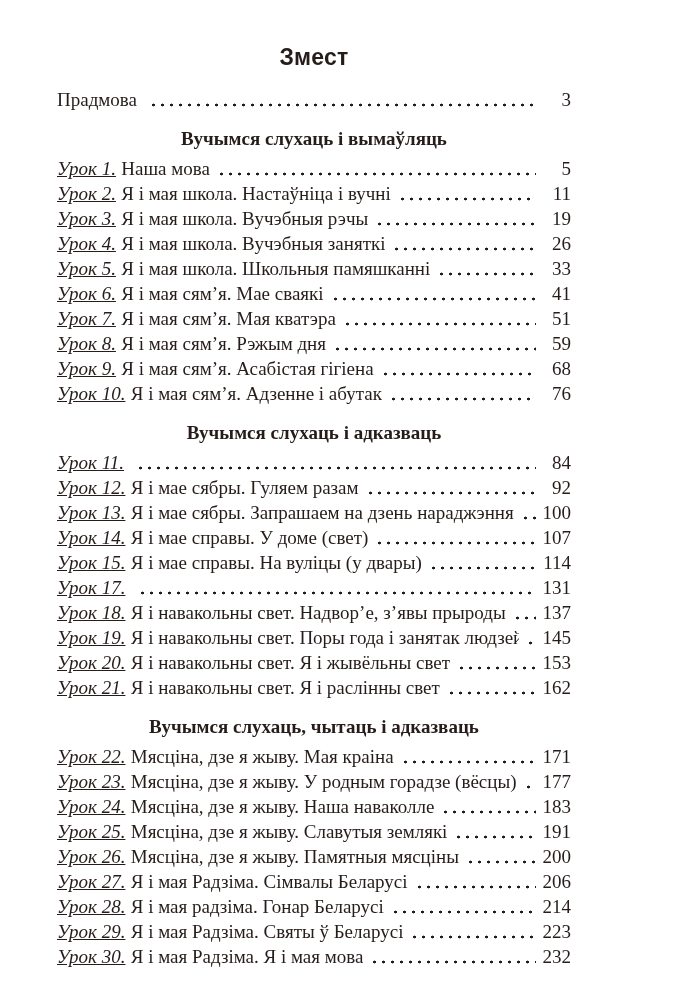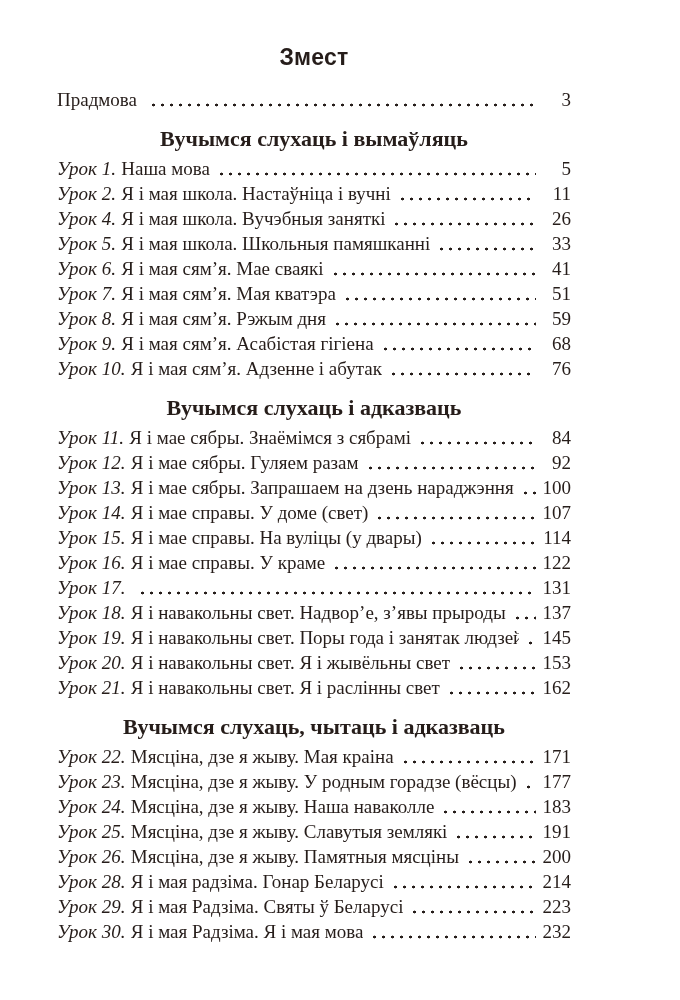--- a/index.html
+++ b/index.html
@@ -24,36 +24,37 @@
     text-align: center;
     font-family: "Liberation Sans", "DejaVu Sans", sans-serif;
     font-weight: 700;
     font-size: 23px;
     letter-spacing: 0.2px;
     margin-bottom: 16px;
   }
   .section-heading {
     text-align: center;
     font-weight: 700;
-    font-size: 22px;
+    font-size: 19px;
     margin-top: 14px;
     margin-bottom: 4px;
     line-height: 26px;
   }
   .toc-row {
     display: flex;
     align-items: baseline;
     line-height: 25px;
     height: 25px;
     white-space: nowrap;
   }
   .toc-row .prefix {
     font-style: italic;
     margin-right: 0.28em;
     flex: 0 0 auto;
+    text-decoration: underline;
   }
   .toc-row .entry-title {
     flex: 0 1 auto;
     overflow: hidden;
   }
   .toc-row .dots {
     flex: 1 1 10px;
     min-width: 10px;
     align-self: flex-end;
     height: 6px;
@@ -94,20 +95,26 @@
     <span class="pagenum">5</span>
   </div>
 
   <div class="toc-row">
     <span class="prefix">Урок 2.</span>
     <span class="entry-title">Я і мая школа. Настаўніца і вучні</span>
     <span class="dots"></span>
     <span class="pagenum">11</span>
   </div>
 
+  <div class="toc-row">
+    <span class="prefix">Урок 3.</span>
+    <span class="entry-title">Я і мая школа. Вучэбныя рэчы</span>
+    <span class="dots"></span>
+    <span class="pagenum">19</span>
+  </div>
 
   <div class="toc-row">
     <span class="prefix">Урок 4.</span>
     <span class="entry-title">Я і мая школа. Вучэбныя заняткі</span>
     <span class="dots"></span>
     <span class="pagenum">26</span>
   </div>
 
   <div class="toc-row">
     <span class="prefix">Урок 5.</span>
@@ -151,21 +158,20 @@
     <span class="pagenum">76</span>
   </div>
 </div>
   </section>
 
   <section>
     <h2 class="section-heading">Вучымся слухаць і адказваць</h2>
     <div>
   <div class="toc-row">
     <span class="prefix">Урок 11.</span>
-    <span class="entry-title">Я і мае сябры. Знаёмімся з сябрамі</span>
     <span class="dots"></span>
     <span class="pagenum">84</span>
   </div>
 
   <div class="toc-row">
     <span class="prefix">Урок 12.</span>
     <span class="entry-title">Я і мае сябры. Гуляем разам</span>
     <span class="dots"></span>
     <span class="pagenum">92</span>
   </div>
@@ -184,26 +190,20 @@
     <span class="pagenum">107</span>
   </div>
 
   <div class="toc-row">
     <span class="prefix">Урок 15.</span>
     <span class="entry-title">Я і мае справы. На вуліцы (у двары)</span>
     <span class="dots"></span>
     <span class="pagenum">114</span>
   </div>
 
-  <div class="toc-row">
-    <span class="prefix">Урок 16.</span>
-    <span class="entry-title">Я і мае справы. У краме</span>
-    <span class="dots"></span>
-    <span class="pagenum">122</span>
-  </div>
 
   <div class="toc-row">
     <span class="prefix">Урок 17.</span>
     <span class="dots"></span>
     <span class="pagenum">131</span>
   </div>
 
   <div class="toc-row">
     <span class="prefix">Урок 18.</span>
     <span class="entry-title">Я і навакольны свет. Надвор’е, з’явы прыроды</span>
@@ -265,20 +265,26 @@
     <span class="pagenum">191</span>
   </div>
 
   <div class="toc-row">
     <span class="prefix">Урок 26.</span>
     <span class="entry-title">Мясціна, дзе я жыву. Памятныя мясціны</span>
     <span class="dots"></span>
     <span class="pagenum">200</span>
   </div>
 
+  <div class="toc-row">
+    <span class="prefix">Урок 27.</span>
+    <span class="entry-title">Я і мая Радзіма. Сімвалы Беларусі</span>
+    <span class="dots"></span>
+    <span class="pagenum">206</span>
+  </div>
 
   <div class="toc-row">
     <span class="prefix">Урок 28.</span>
     <span class="entry-title">Я і мая радзіма. Гонар Беларусі</span>
     <span class="dots"></span>
     <span class="pagenum">214</span>
   </div>
 
   <div class="toc-row">
     <span class="prefix">Урок 29.</span>

